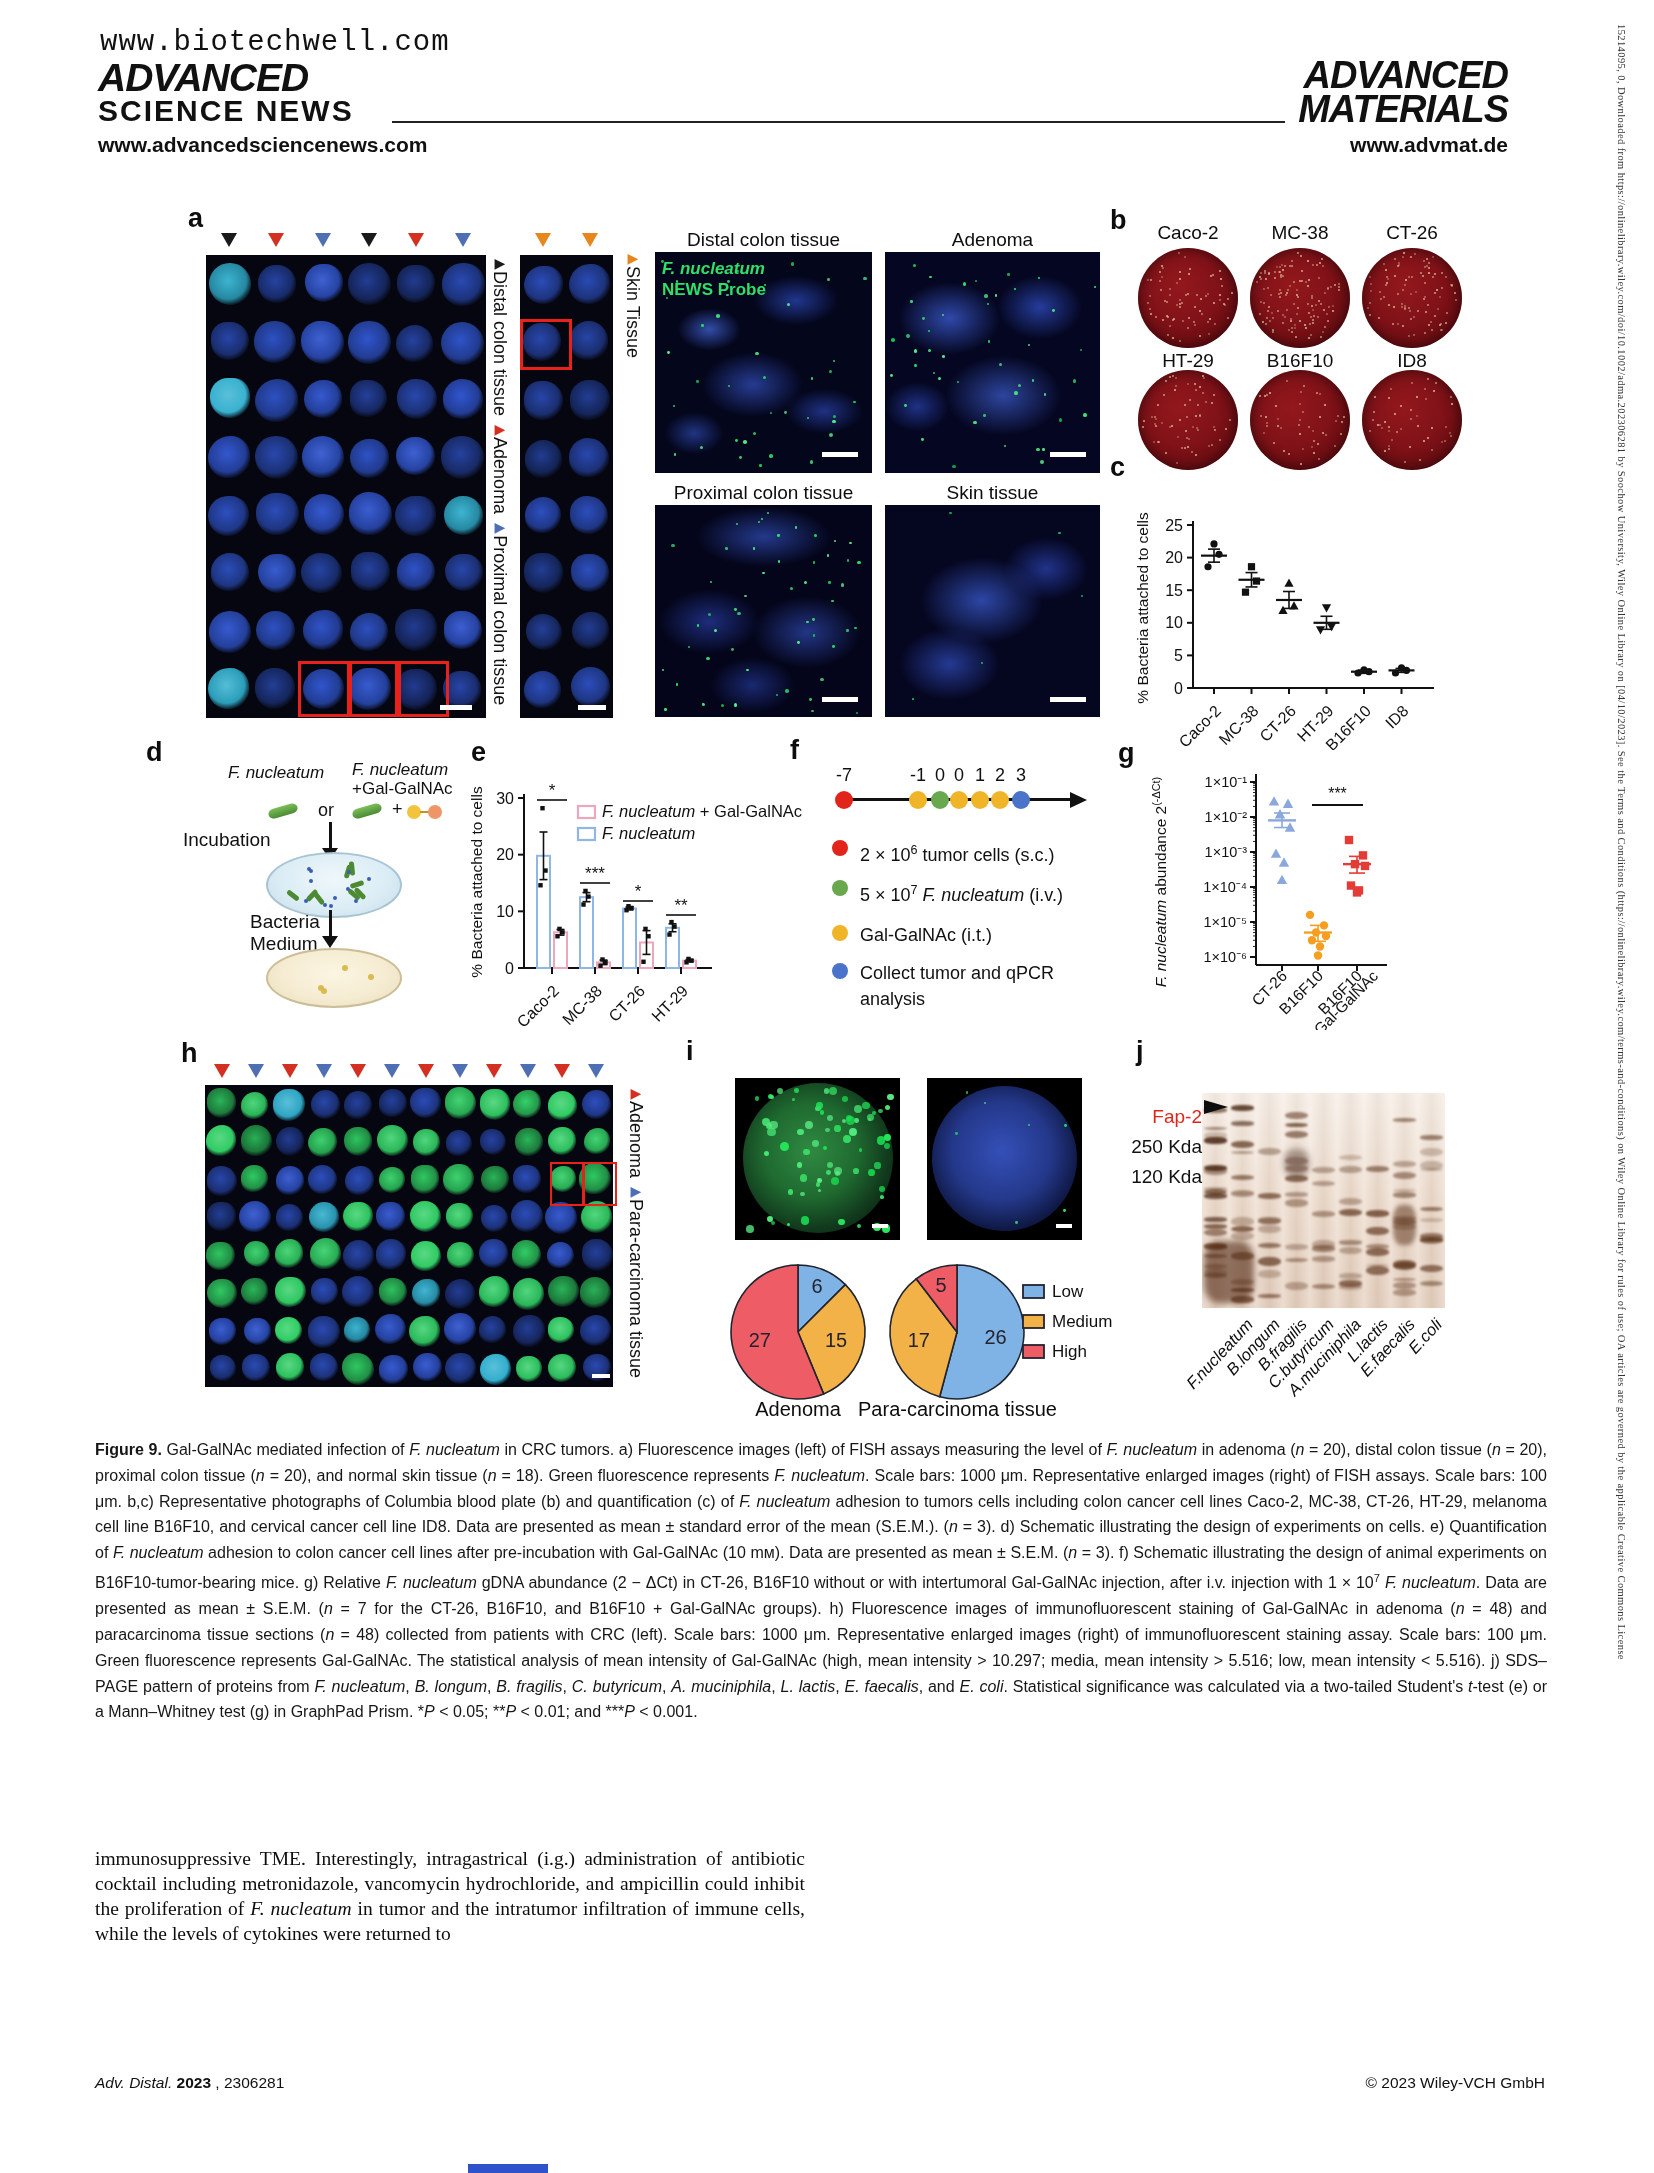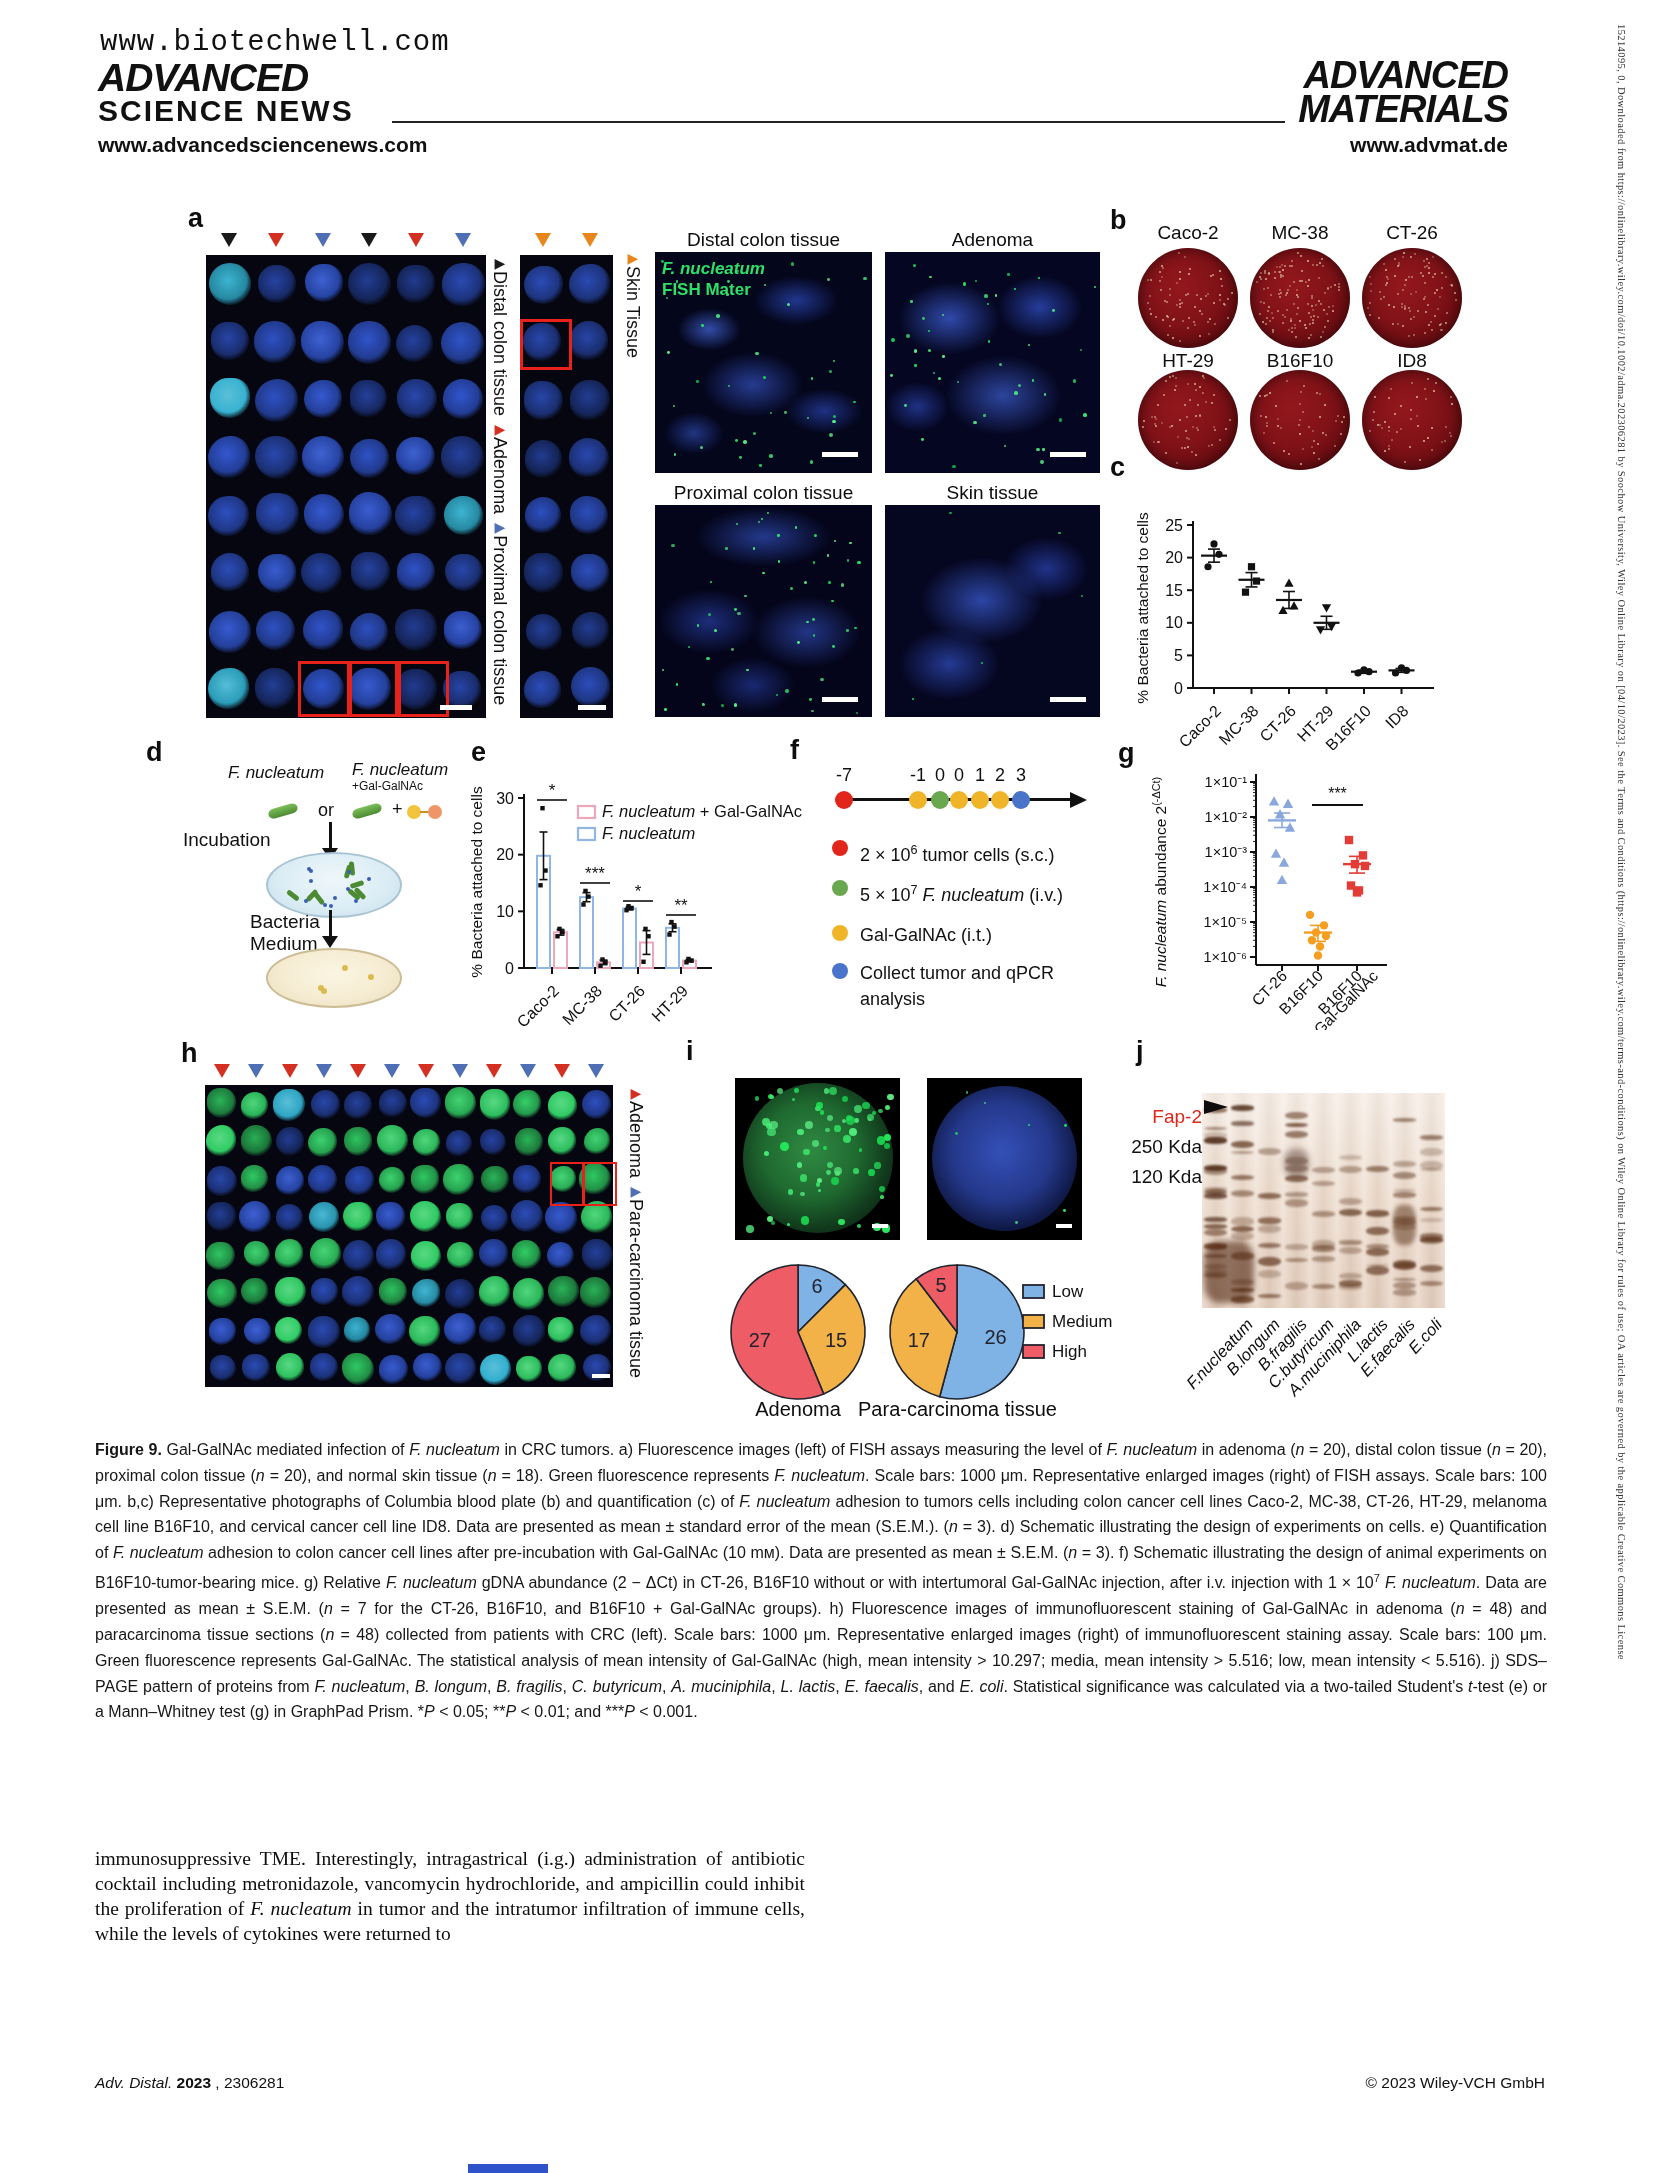--- a/index.html
+++ b/index.html
@@ -181,21 +181,21 @@
       <div style="position: absolute; left: 108.556px; top: 32.2679px; width: 2.17297px; height: 2.17297px; border-radius: 50%; background: rgba(56, 233, 115, 0.95);"></div>
       <div style="position: absolute; left: 208.363px; top: 24.5023px; width: 3.30593px; height: 3.30593px; border-radius: 50%; background: rgba(77, 235, 130, 0.784);"></div>
       <div style="position: absolute; left: 10.7757px; top: 44.897px; width: 2.20305px; height: 2.20305px; border-radius: 50%; background: rgba(83, 236, 134, 0.75);"></div>
       <div style="position: absolute; left: 98.2258px; top: 180.138px; width: 3.26919px; height: 3.26919px; border-radius: 50%; background: rgba(58, 233, 117, 0.796);"></div>
       <div style="position: absolute; left: 46.1181px; top: 71.9083px; width: 2.68951px; height: 2.68951px; border-radius: 50%; background: rgba(45, 232, 107, 0.863);"></div>
       <div style="position: absolute; left: 20.6922px; top: 28.0276px; width: 2.78753px; height: 2.78753px; border-radius: 50%; background: rgba(56, 233, 115, 0.9);"></div>
       <div style="position: absolute; left: 114.783px; top: 159.782px; width: 2.54587px; height: 2.54587px; border-radius: 50%; background: rgba(57, 233, 115, 0.74);"></div>
     </div>
   <div class="abs" style="left:662px;top:258px;color:#2ee068;font-weight:bold;font-size:17px;line-height:21px;">
     <div><i>F. nucleatum</i></div>
-    <div>FISH Mater</div>
+    <div>NEWS Probe</div>
   </div>
   <div class="sbar" style="left:822px;top:452px;width:36px;height:5px;"></div>
 
   <div class="fig-title" style="left:885px;top:229px;width:215px;">Adenoma</div>
   <div id="fl-1" class="fluoro fl-1" style="left:885px;top:252px;width:215px;height:221px;">
       <div style="position: absolute; left: 167.402px; top: 57.2497px; width: 2.77528px; height: 2.77528px; border-radius: 50%; background: rgba(88, 236, 137, 0.867);"></div>
       <div style="position: absolute; left: 4.88744px; top: 122.483px; width: 2.92486px; height: 2.92486px; border-radius: 50%; background: rgba(81, 236, 132, 0.96);"></div>
       <div style="position: absolute; left: 25.356px; top: 48.0982px; width: 2.57355px; height: 2.57355px; border-radius: 50%; background: rgba(74, 235, 128, 0.855);"></div>
       <div style="position: absolute; left: 56.5467px; top: 61.5637px; width: 2.60202px; height: 2.60202px; border-radius: 50%; background: rgba(71, 235, 125, 0.88);"></div>
       <div style="position: absolute; left: 109.603px; top: 41.9306px; width: 2.74958px; height: 2.74958px; border-radius: 50%; background: rgba(91, 237, 140, 0.96);"></div>
@@ -834,21 +834,21 @@
       <line x1="267.5" y1="178.44" x2="279.5" y2="178.44" stroke="#111" stroke-width="1.6"></line>
       <line x1="260.5" y1="180.396" x2="286.5" y2="180.396" stroke="#111" stroke-width="2.2"></line>
       <circle cx="267.5" cy="183.004" r="3.6" fill="#111"></circle>
       <circle cx="278.5" cy="180.396" r="3.6" fill="#111"></circle>
       <circle cx="273.5" cy="177.788" r="3.6" fill="#111"></circle>
     </svg>
 
   <div class="plabel" style="left:146px;top:737px;">d</div>
   <div class="sch-text" style="left:228px;top:763px;font-size:17px;"><i>F. nucleatum</i></div>
   <div class="sch-text" style="left:352px;top:760px;font-size:17px;"><i>F. nucleatum</i></div>
-  <div class="sch-text" style="left:352px;top:779px;font-size:12px;">+Gal-GalNAc</div>
+  <div class="sch-text" style="left:352px;top:779px;font-size:17px;">+Gal-GalNAc</div>
   <div class="bact" style="left:268px;top:806px;width:30px;height:10px;transform:rotate(-16deg);"></div>
   <div class="sch-text" style="left:318px;top:800px;font-size:18px;">or</div>
   <div class="bact" style="left:352px;top:806px;width:30px;height:10px;transform:rotate(-16deg);"></div>
   <div class="sch-text" style="left:392px;top:799px;font-size:18px;">+</div>
   <div class="abs" style="left:407px;top:805px;width:14px;height:14px;border-radius:50%;background:#f2c33c;"></div>
   <div class="abs" style="left:420px;top:811px;width:9px;height:2px;background:#c89020;"></div>
   <div class="abs" style="left:428px;top:805px;width:14px;height:14px;border-radius:50%;background:#ef9668;"></div>
   <div class="sch-text" style="left:183px;top:829px;">Incubation</div>
   <div class="dline" style="left:329px;top:822px;width:3px;height:27px;"></div>
   <div class="dhead" style="left:322px;top:848px;"></div>

